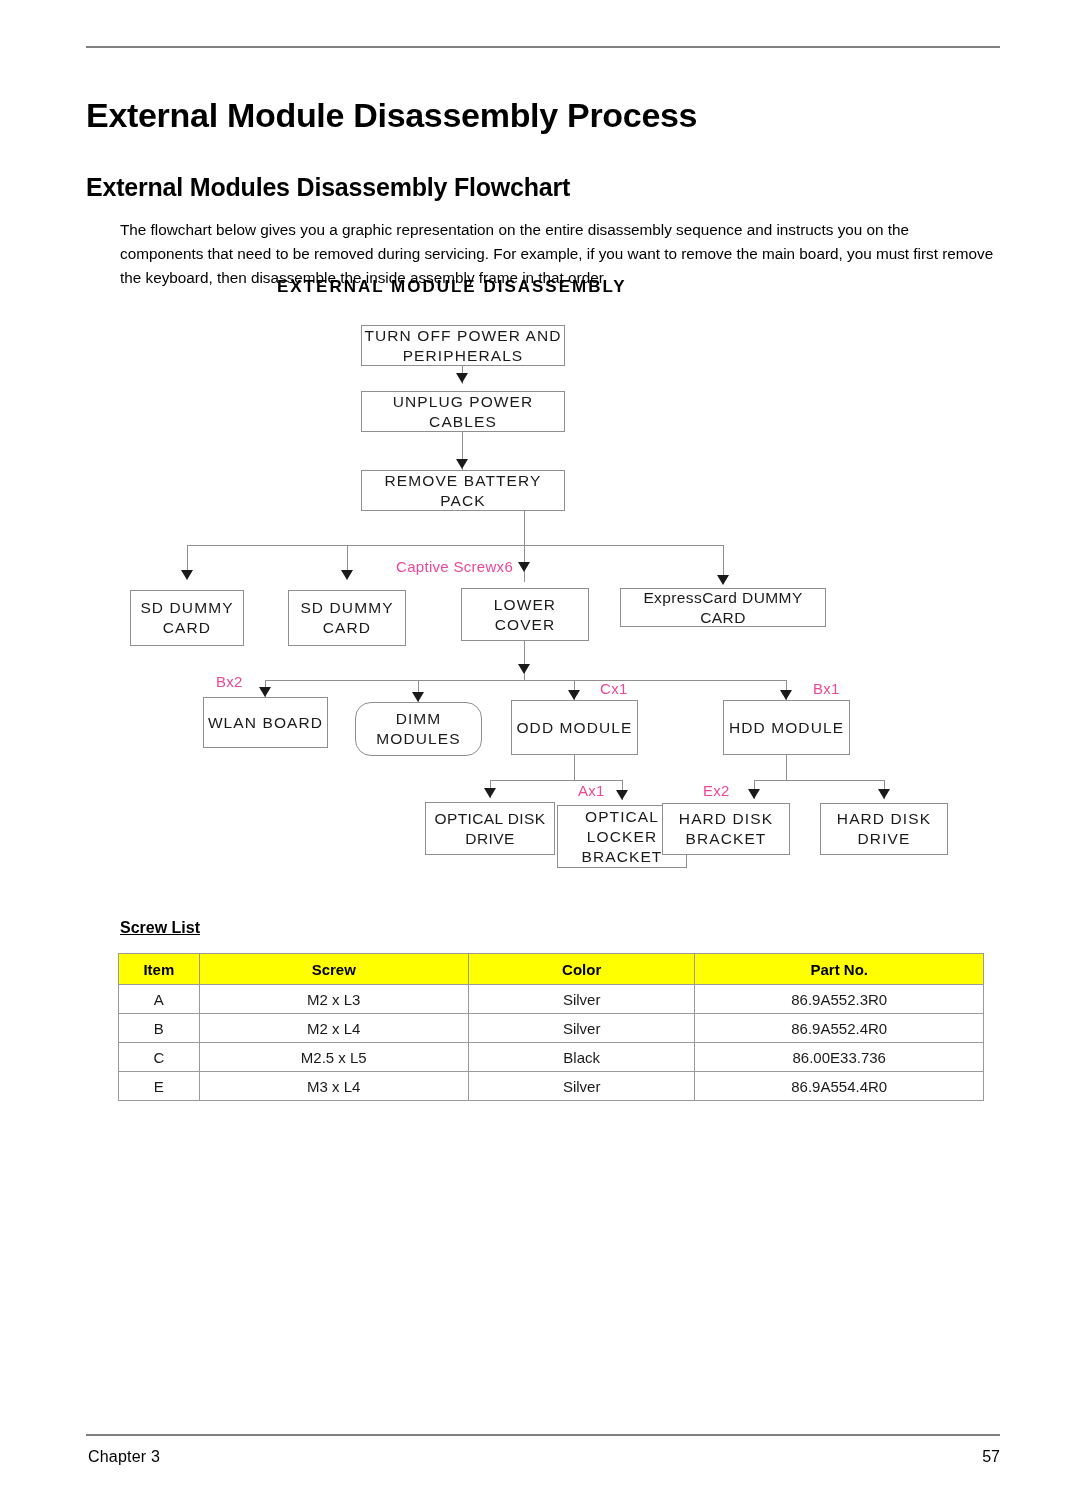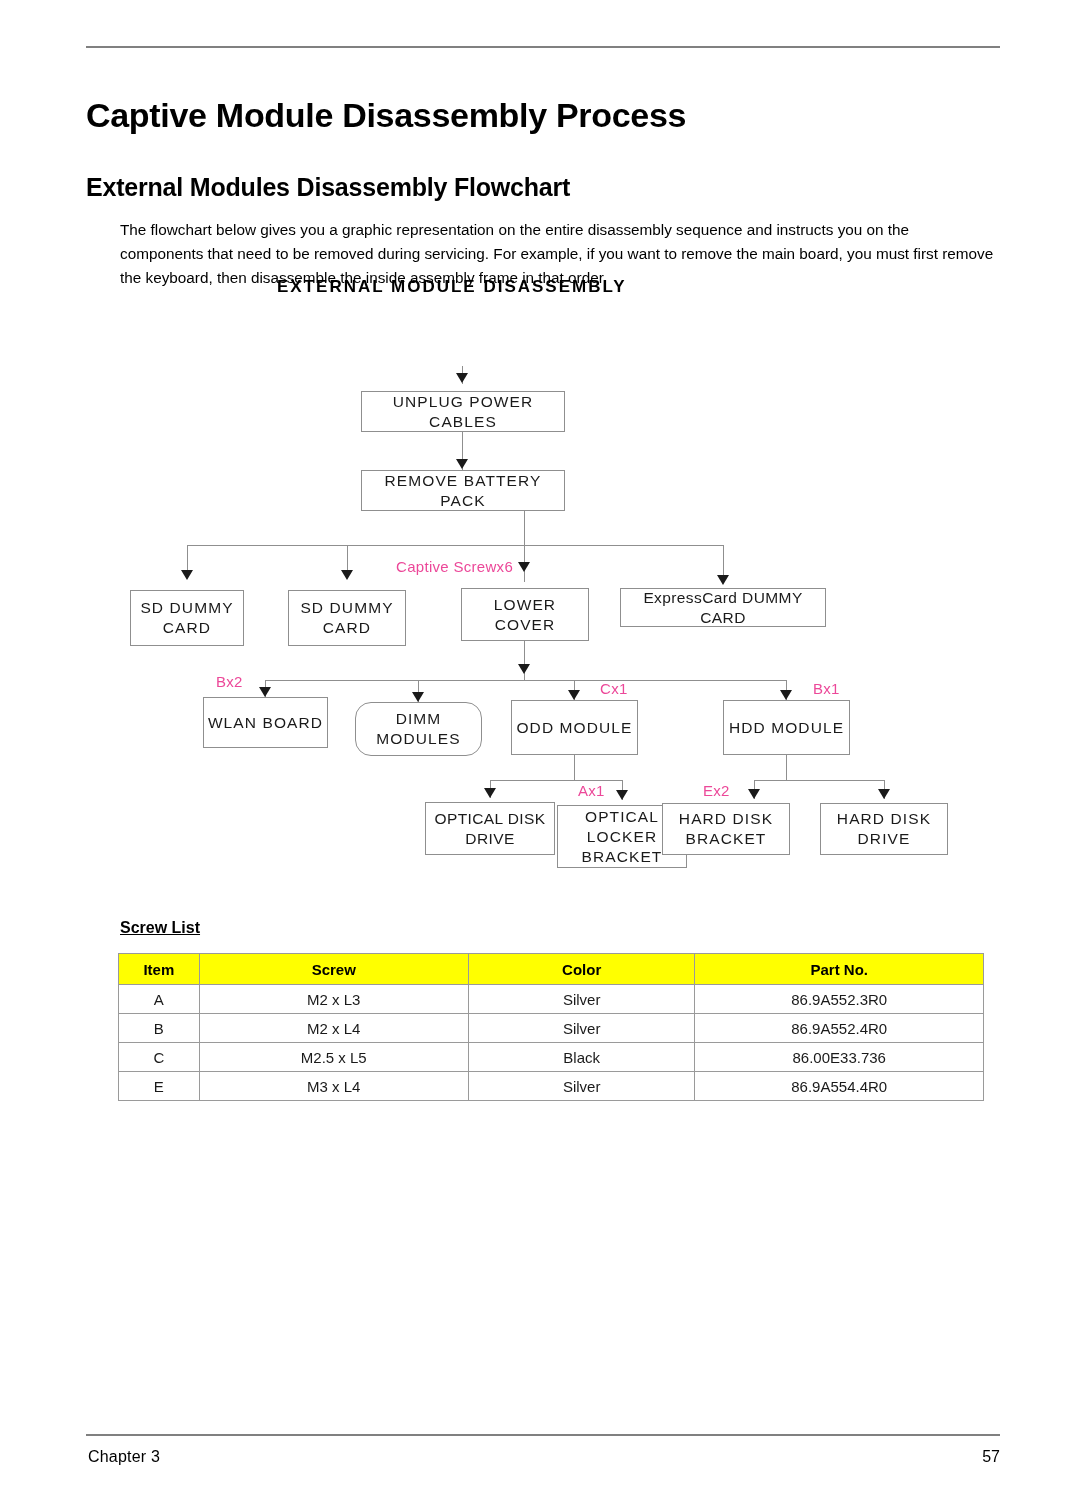--- a/index.html
+++ b/index.html
@@ -172,28 +172,29 @@
   .col-color { width: 227px; }
   .col-part { width: 289px; }
 </style>
 </head>
 <body>
 
 <div class="page">
 
   <div class="rule-top"></div>
 
-  <h1 class="h1">Captive Module Disassembly Process</h1>
+  <h1 class="h1">External Module Disassembly Process</h1>
   <h2 class="h2">External Modules Disassembly Flowchart</h2>
   <p class="body-para">The flowchart below gives you a graphic representation on the entire disassembly sequence and instructs you on the components that need to be removed during servicing. For example, if you want to remove the main board, you must first remove the keyboard, then disassemble the inside assembly frame in that order.</p>
 
   <div class="flow">
 
     <div class="flow-title">EXTERNAL MODULE DISASSEMBLY</div>
 
+    <div class="node" style="left:361px; top:325px; width:204px; height:41px;">TURN OFF POWER AND PERIPHERALS</div>
     <div class="conn v" style="left:462px; top:366px; height:18px;"></div>
     <div class="arrow" style="left:456px; top:373px;"></div>
 
     <div class="node" style="left:361px; top:391px; width:204px; height:41px;">UNPLUG POWER CABLES</div>
     <div class="conn v" style="left:462px; top:432px; height:38px;"></div>
     <div class="arrow" style="left:456px; top:459px;"></div>
 
     <div class="node" style="left:361px; top:470px; width:204px; height:41px;">REMOVE BATTERY PACK</div>
 
     <div class="conn v" style="left:524px; top:511px; height:34px;"></div>

